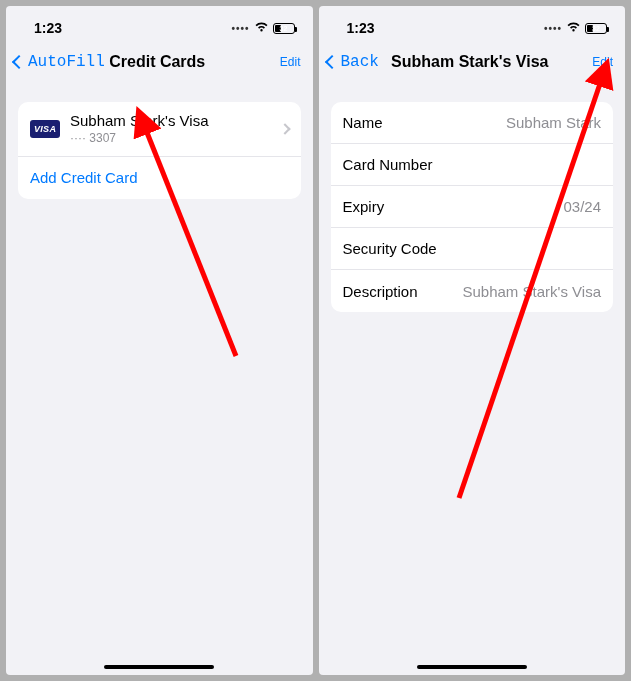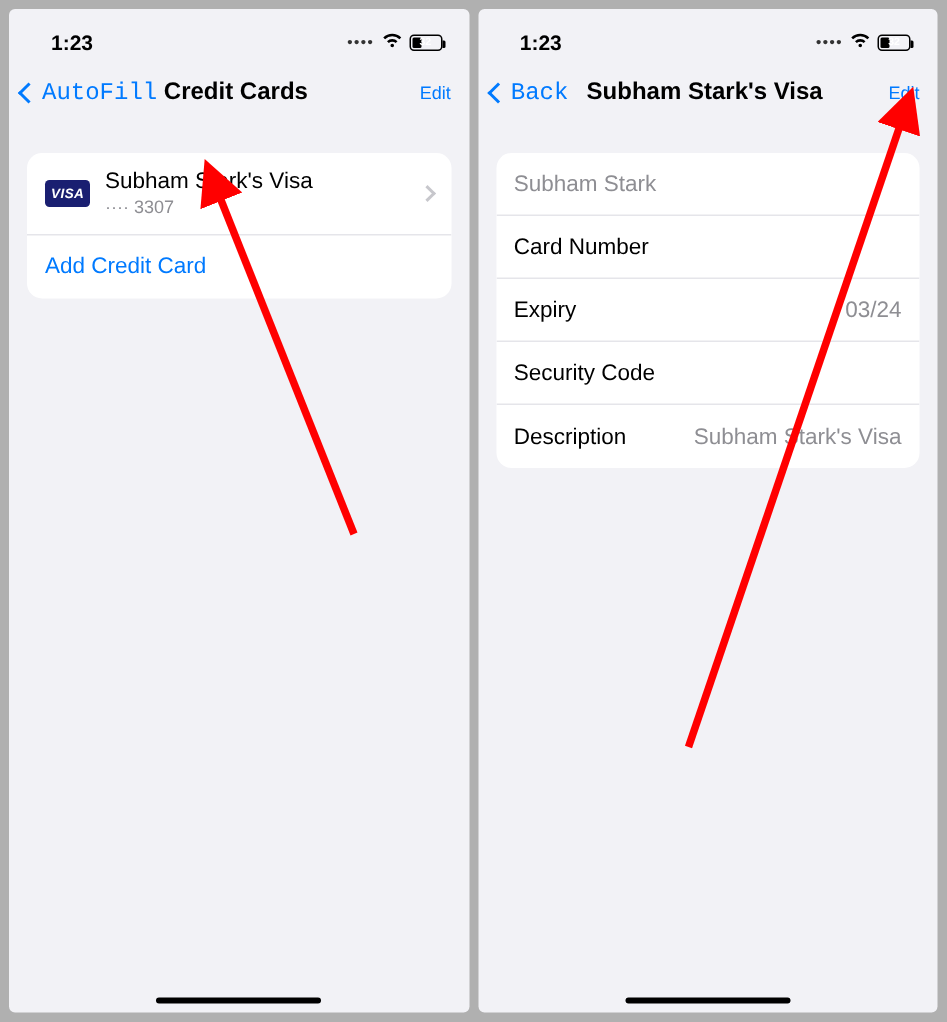--- a/index.html
+++ b/index.html
@@ -186,20 +186,21 @@
     <div class="back-btn">
       <span class="chev-left"></span>
       <span>Back</span>
     </div>
     <div class="nav-title">Subham Stark's Visa</div>
     <div class="nav-edit">Edit</div>
   </div>
   <div class="content">
     <div class="card-group">
       <div class="row">
+        <span class="detail-label">Name</span>
         <span class="detail-value">Subham Stark</span>
       </div>
       <div class="row">
         <span class="detail-label">Card Number</span>
         <span class="detail-value"></span>
       </div>
       <div class="row">
         <span class="detail-label">Expiry</span>
         <span class="detail-value">03/24</span>
       </div>

